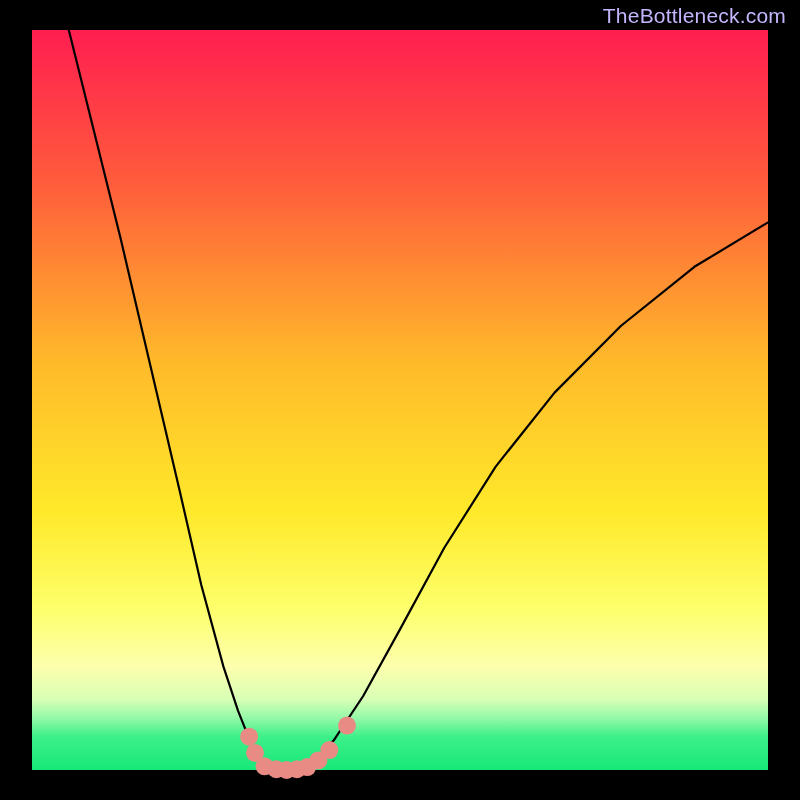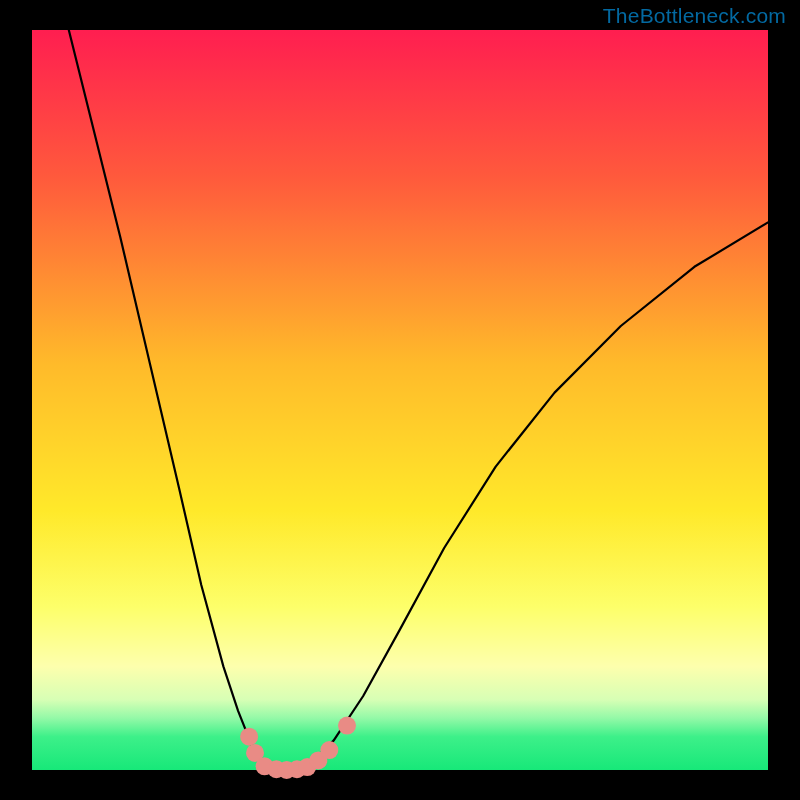--- a/index.html
+++ b/index.html
@@ -14,21 +14,21 @@
   .frame {
     position: relative;
     width: 800px;
     height: 800px;
     background: #000;
   }
   .watermark {
     position: absolute;
     top: 4px;
     right: 14px;
-    color: #0369a1;
+    color: #c4b5fd;
     font-size: 21px;
     letter-spacing: 0.2px;
     user-select: none;
     z-index: 5;
   }
   svg {
     position: absolute;
     top: 0;
     left: 0;
   }

